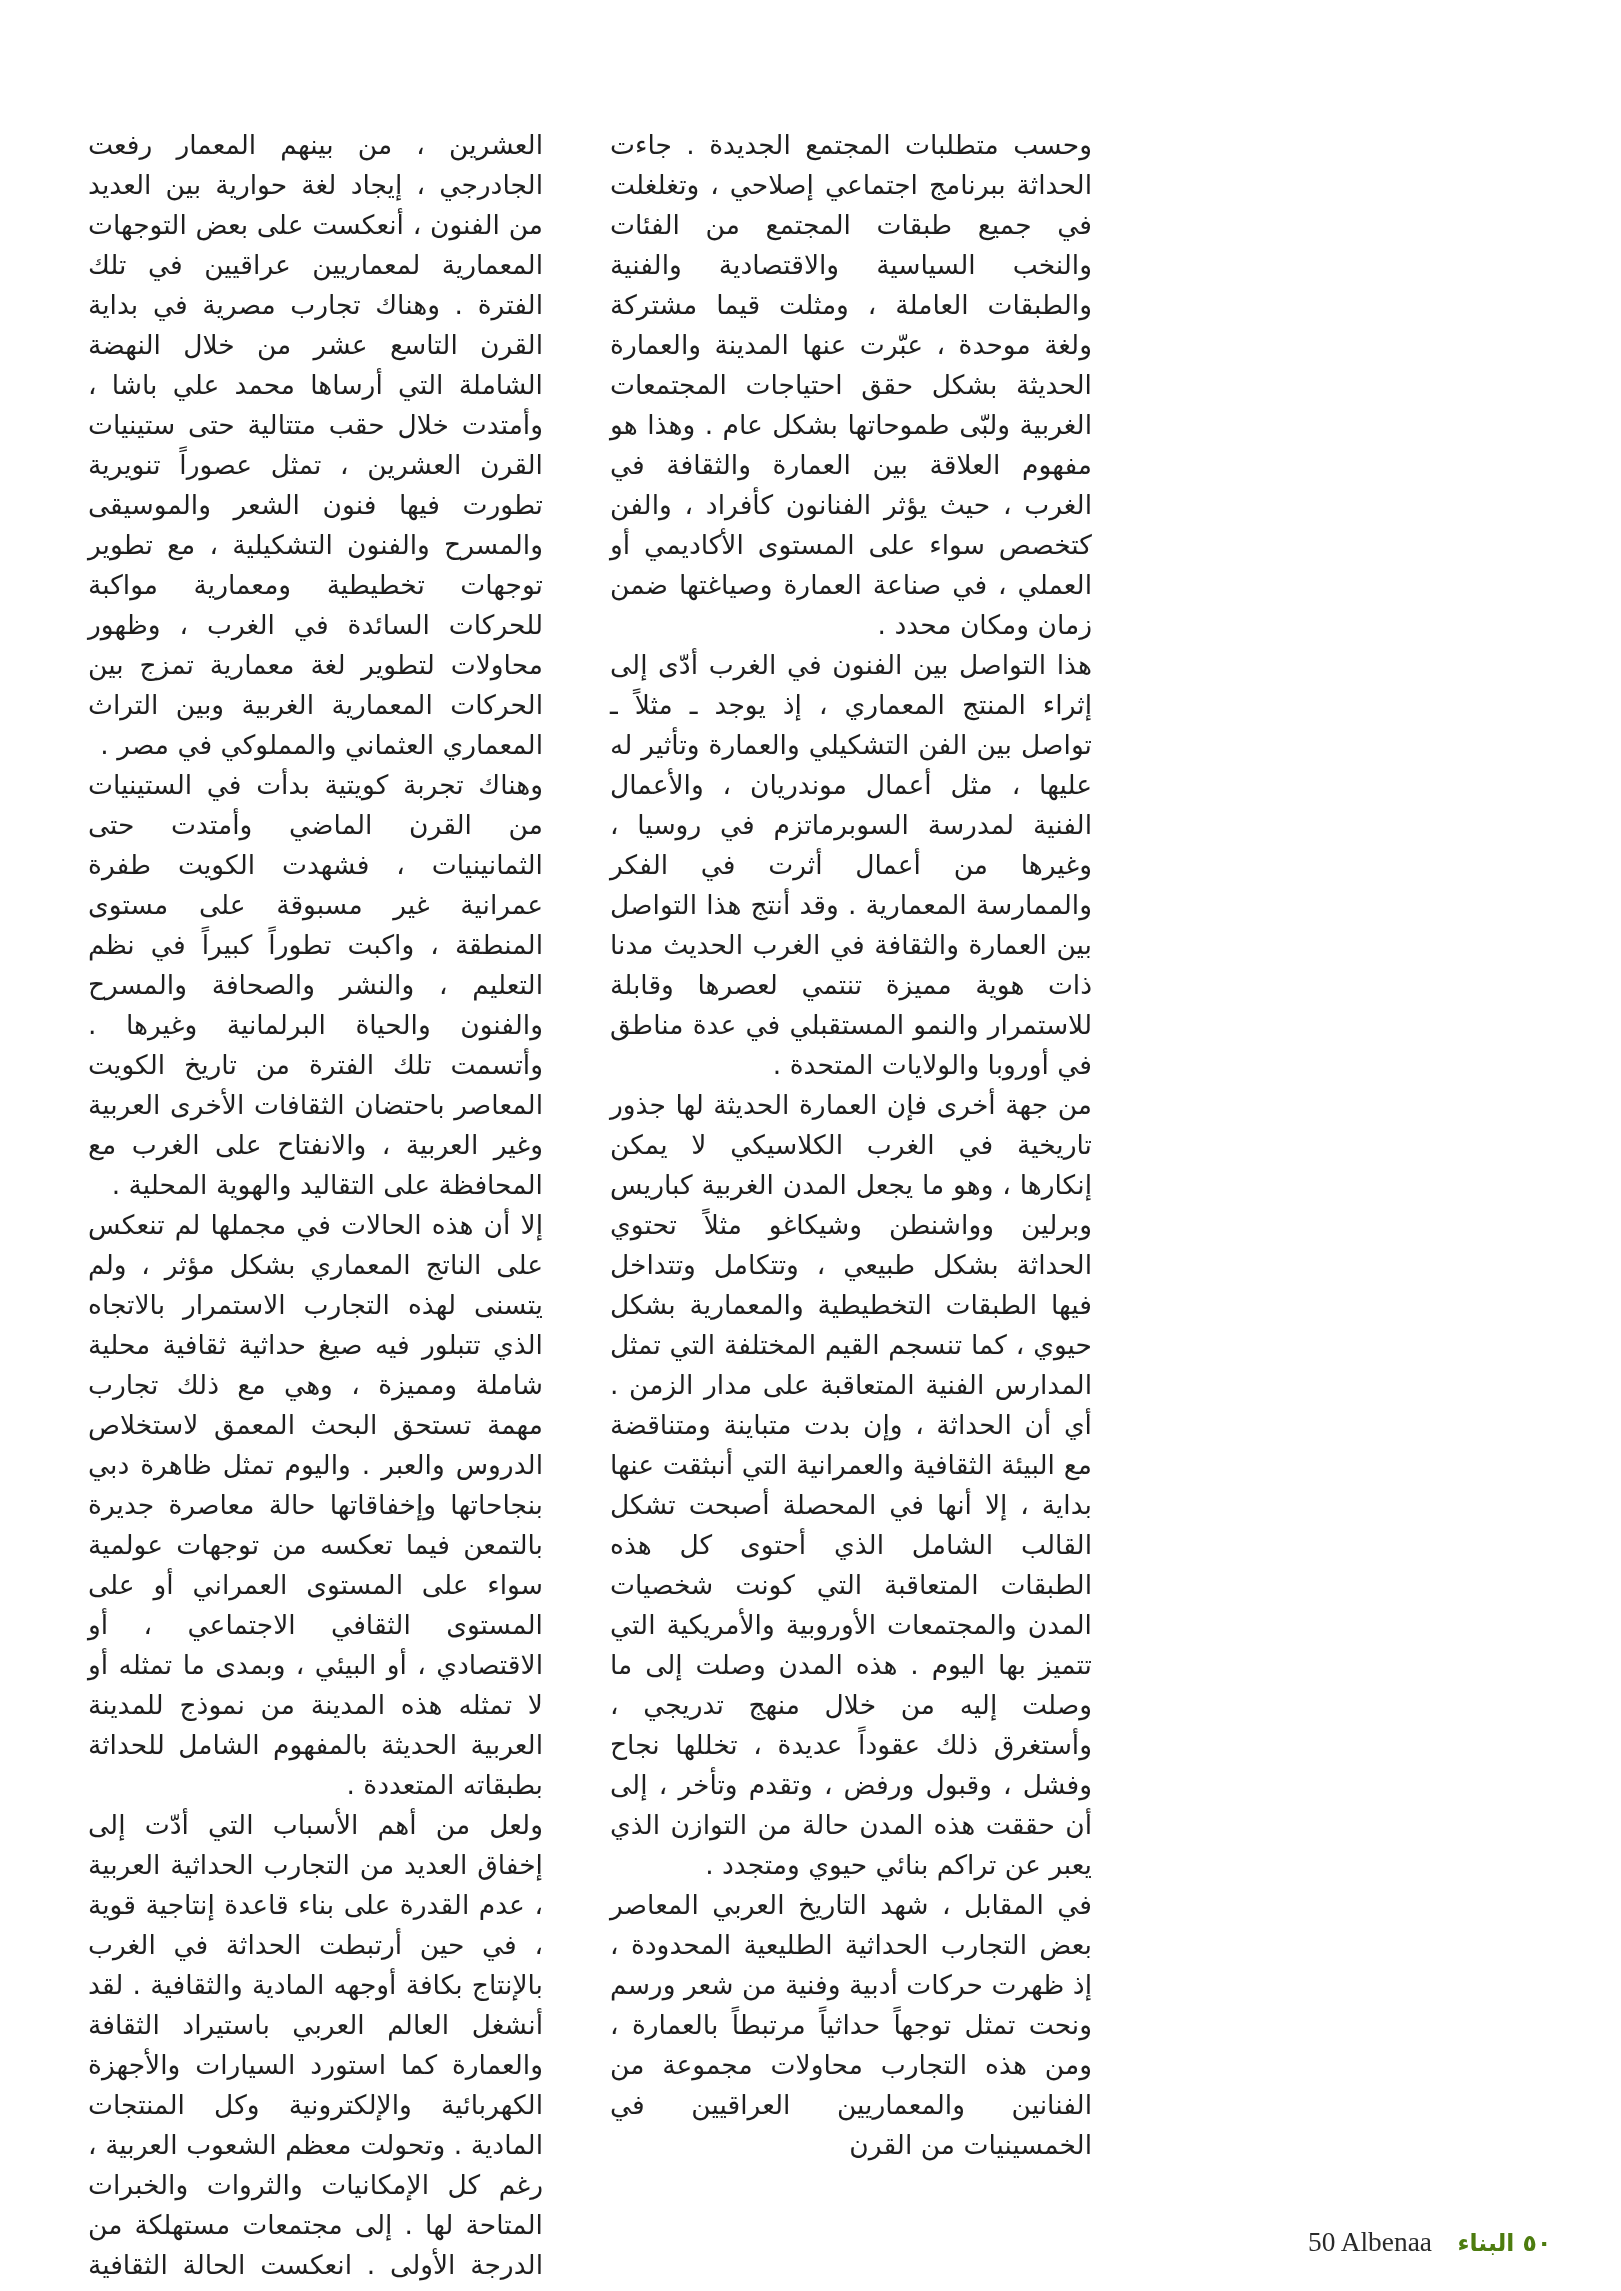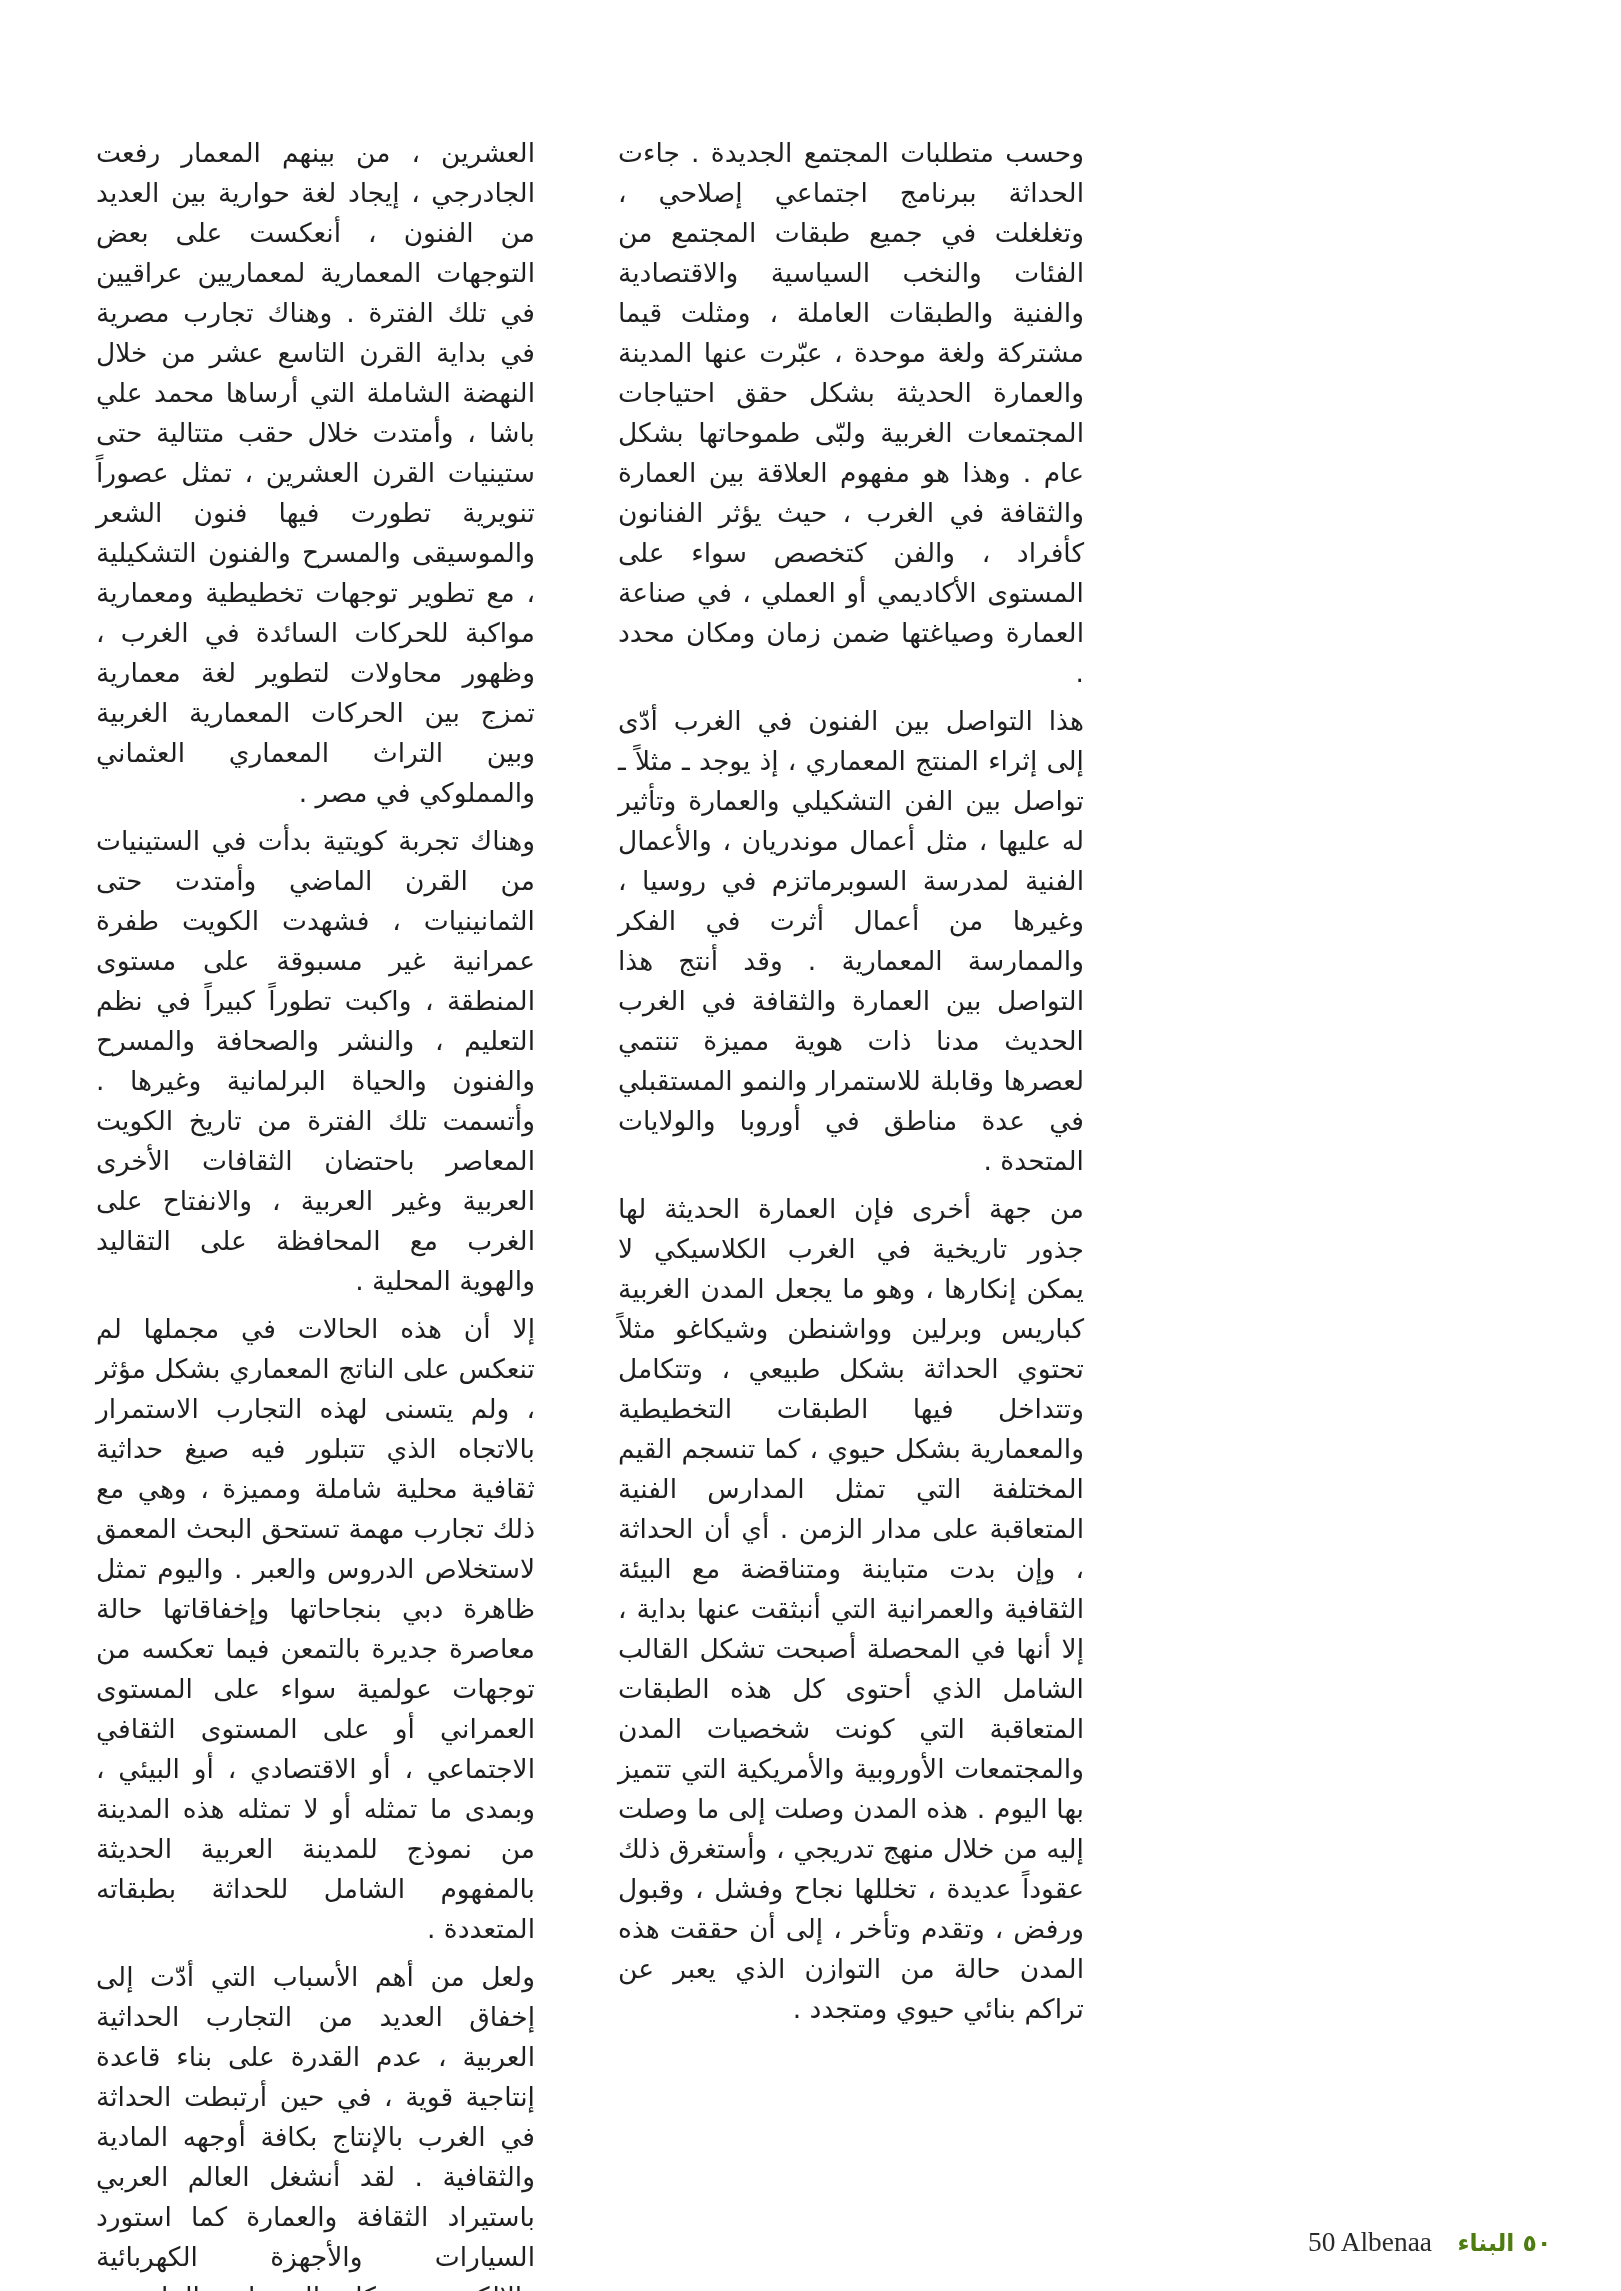--- a/index.html
+++ b/index.html
@@ -21,21 +21,21 @@
     top: 125px;
     direction: rtl;
     text-align: justify;
     font-size: 26.5px;
     line-height: 40px;
     letter-spacing: 0px;
     color: #1f1f1f;
   }
   .col-a { left: 610px; width: 482px; }
   .col-b { left: 88px;  width: 455px; }
-  .bodycol p { margin: 8px; padding: 0; }
+  .bodycol p { margin: 0; padding: 0; }
   .pullquote {
     position: absolute;
     direction: rtl;
     text-align: right;
     font-weight: bold;
     font-size: 35px;
     line-height: 55px;
     color: #0d0d0d;
   }
   .pq-top    { left: 1113px; top: 667px;  width: 469px; }
@@ -66,20 +66,21 @@
 </style>
 </head>
 <body>
 
 <div class="page">
 
   <section class="bodycol col-a" dir="rtl" lang="ar">
     <p>وحسب متطلبات المجتمع الجديدة . جاءت الحداثة ببرنامج اجتماعي إصلاحي ، وتغلغلت في جميع طبقات المجتمع من الفئات والنخب السياسية والاقتصادية والفنية والطبقات العاملة ، ومثلت قيما مشتركة ولغة موحدة ، عبّرت عنها المدينة والعمارة الحديثة بشكل حقق احتياجات المجتمعات الغربية ولبّى طموحاتها بشكل عام . وهذا هو مفهوم العلاقة بين العمارة والثقافة في الغرب ، حيث يؤثر الفنانون كأفراد ، والفن كتخصص سواء على المستوى الأكاديمي أو العملي ، في صناعة العمارة وصياغتها ضمن زمان ومكان محدد .</p>
     <p>هذا التواصل بين الفنون في الغرب أدّى إلى إثراء المنتج المعماري ، إذ يوجد ـ مثلاً ـ تواصل بين الفن التشكيلي والعمارة وتأثير له عليها ، مثل أعمال موندريان ، والأعمال الفنية لمدرسة السوبرماتزم في روسيا ، وغيرها من أعمال أثرت في الفكر والممارسة المعمارية . وقد أنتج هذا التواصل بين العمارة والثقافة في الغرب الحديث مدنا ذات هوية مميزة تنتمي لعصرها وقابلة للاستمرار والنمو المستقبلي في عدة مناطق في أوروبا والولايات المتحدة .</p>
     <p>من جهة أخرى فإن العمارة الحديثة لها جذور تاريخية في الغرب الكلاسيكي لا يمكن إنكارها ، وهو ما يجعل المدن الغربية كباريس وبرلين وواشنطن وشيكاغو مثلاً تحتوي الحداثة بشكل طبيعي ، وتتكامل وتتداخل فيها الطبقات التخطيطية والمعمارية بشكل حيوي ، كما تنسجم القيم المختلفة التي تمثل المدارس الفنية المتعاقبة على مدار الزمن . أي أن الحداثة ، وإن بدت متباينة ومتناقضة مع البيئة الثقافية والعمرانية التي أنبثقت عنها بداية ، إلا أنها في المحصلة أصبحت تشكل القالب الشامل الذي أحتوى كل هذه الطبقات المتعاقبة التي كونت شخصيات المدن والمجتمعات الأوروبية والأمريكية التي تتميز بها اليوم . هذه المدن وصلت إلى ما وصلت إليه من خلال منهج تدريجي ، وأستغرق ذلك عقوداً عديدة ، تخللها نجاح وفشل ، وقبول ورفض ، وتقدم وتأخر ، إلى أن حققت هذه المدن حالة من التوازن الذي يعبر عن تراكم بنائي حيوي ومتجدد .</p>
+    <p>في المقابل ، شهد التاريخ العربي المعاصر بعض التجارب الحداثية الطليعية المحدودة ، إذ ظهرت حركات أدبية وفنية من شعر ورسم ونحت تمثل توجهاً حداثياً مرتبطاً بالعمارة ، ومن هذه التجارب محاولات مجموعة من الفنانين والمعماريين العراقيين في الخمسينيات من القرن</p>
   </section>
 
   <section class="bodycol col-b" dir="rtl" lang="ar">
     <p>العشرين ، من بينهم المعمار رفعت الجادرجي ، إيجاد لغة حوارية بين العديد من الفنون ، أنعكست على بعض التوجهات المعمارية لمعماريين عراقيين في تلك الفترة . وهناك تجارب مصرية في بداية القرن التاسع عشر من خلال النهضة الشاملة التي أرساها محمد علي باشا ، وأمتدت خلال حقب متتالية حتى ستينيات القرن العشرين ، تمثل عصوراً تنويرية تطورت فيها فنون الشعر والموسيقى والمسرح والفنون التشكيلية ، مع تطوير توجهات تخطيطية ومعمارية مواكبة للحركات السائدة في الغرب ، وظهور محاولات لتطوير لغة معمارية تمزج بين الحركات المعمارية الغربية وبين التراث المعماري العثماني والمملوكي في مصر .</p>
     <p>وهناك تجربة كويتية بدأت في الستينيات من القرن الماضي وأمتدت حتى الثمانينيات ، فشهدت الكويت طفرة عمرانية غير مسبوقة على مستوى المنطقة ، واكبت تطوراً كبيراً في نظم التعليم ، والنشر والصحافة والمسرح والفنون والحياة البرلمانية وغيرها . وأتسمت تلك الفترة من تاريخ الكويت المعاصر باحتضان الثقافات الأخرى العربية وغير العربية ، والانفتاح على الغرب مع المحافظة على التقاليد والهوية المحلية .</p>
     <p>إلا أن هذه الحالات في مجملها لم تنعكس على الناتج المعماري بشكل مؤثر ، ولم يتسنى لهذه التجارب الاستمرار بالاتجاه الذي تتبلور فيه صيغ حداثية ثقافية محلية شاملة ومميزة ، وهي مع ذلك تجارب مهمة تستحق البحث المعمق لاستخلاص الدروس والعبر . واليوم تمثل ظاهرة دبي بنجاحاتها وإخفاقاتها حالة معاصرة جديرة بالتمعن فيما تعكسه من توجهات عولمية سواء على المستوى العمراني أو على المستوى الثقافي الاجتماعي ، أو الاقتصادي ، أو البيئي ، وبمدى ما تمثله أو لا تمثله هذه المدينة من نموذج للمدينة العربية الحديثة بالمفهوم الشامل للحداثة بطبقاته المتعددة .</p>
     <p>ولعل من أهم الأسباب التي أدّت إلى إخفاق العديد من التجارب الحداثية العربية ، عدم القدرة على بناء قاعدة إنتاجية قوية ، في حين أرتبطت الحداثة في الغرب بالإنتاج بكافة أوجهه المادية والثقافية . لقد أنشغل العالم العربي باستيراد الثقافة والعمارة كما استورد السيارات والأجهزة الكهربائية والإلكترونية وكل المنتجات المادية . وتحولت معظم الشعوب العربية ، رغم كل الإمكانيات والثروات والخبرات المتاحة لها . إلى مجتمعات مستهلكة من الدرجة الأولى . انعكست الحالة الثقافية العامة في المجتمعات</p>
   </section>
 
 

